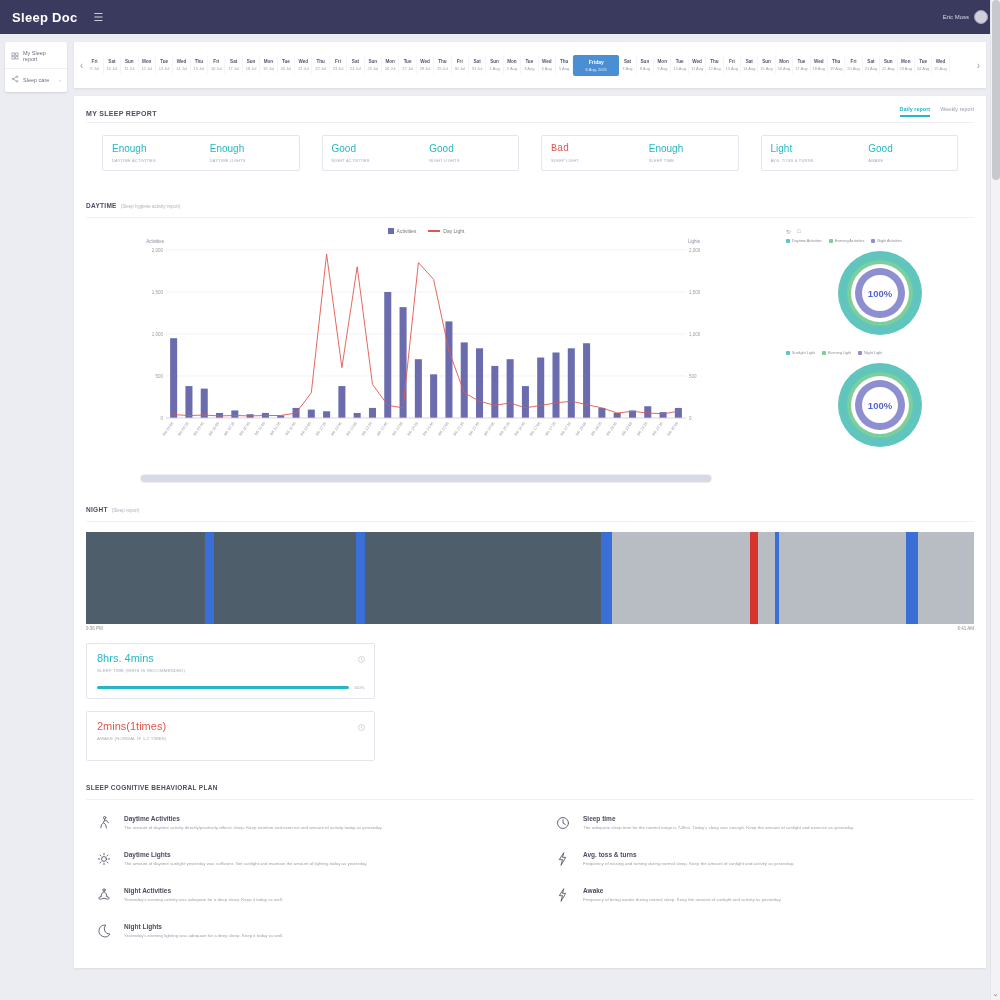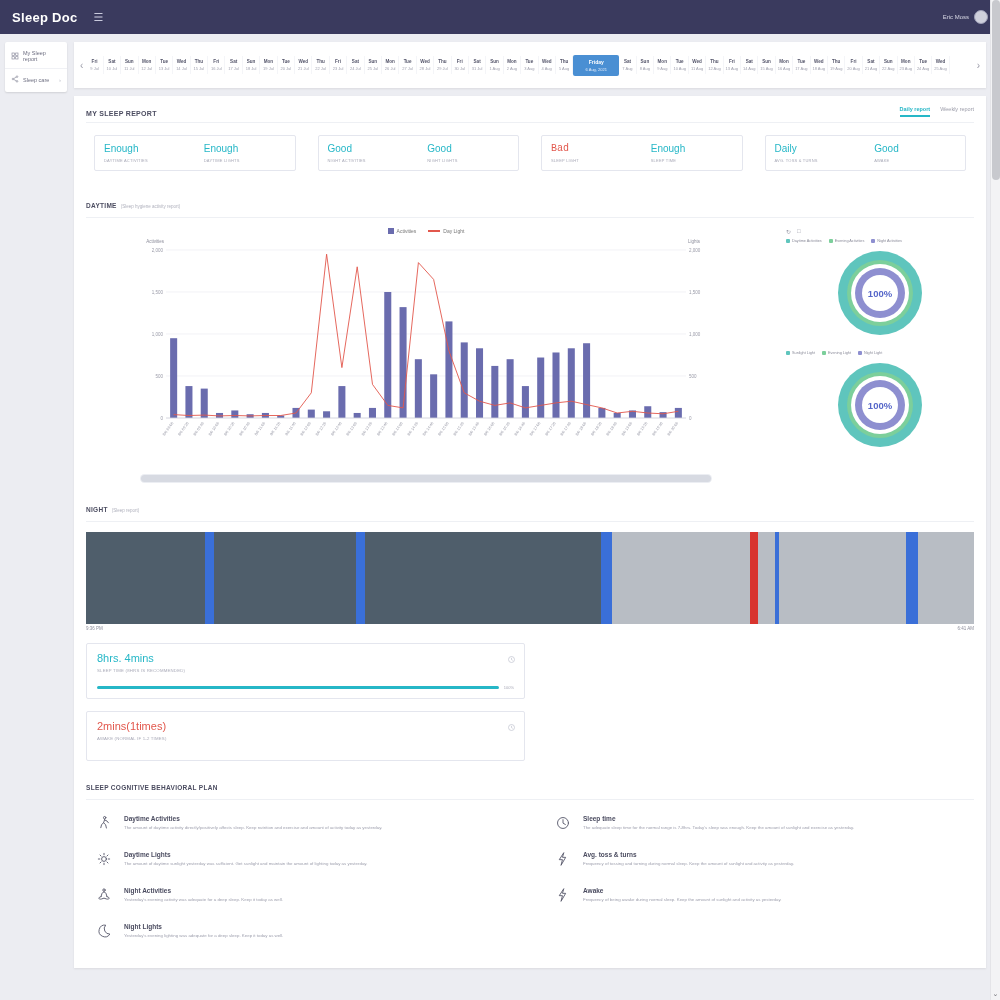--- a/index.html
+++ b/index.html
@@ -23,21 +23,21 @@
 .dc-date{font-size:4px;color:#9fa0ae;margin-top:2px}
 .date-cell.selected{width:46px;background:#4a8fd3;border-radius:2px;border-right:none;padding:4px 0}
 .selected .dc-dow{color:#fff;font-size:5px}
 .selected .dc-date{color:#e3ecf9}
 .panel{background:#fff;margin-top:8px;box-shadow:0 1px 2px rgba(0,0,0,.08);padding:10px 12px 18px;min-height:860px}
 .report-head{display:flex;align-items:flex-end;justify-content:space-between;border-bottom:1px solid #eef0f4;padding-bottom:5px}
 .report-title{font-size:7px;font-weight:bold;color:#4b4c60;letter-spacing:.3px}
 .tabs{display:flex;gap:10px}
 .tab{font-size:5.5px;color:#9a9ba8;padding-bottom:3px;cursor:pointer}
 .tab.active{color:#26b7c7;border-bottom:2px solid #26b7c7;font-weight:bold}
-.summary-row{display:flex;gap:22px;margin:12px 8px 16px}
+.summary-row{display:flex;gap:22px;margin:12px 16px 16px}
 .summary-card{flex:1;border:1px solid #e4e6ee;border-radius:2px;display:flex;background:#fff}
 .summary-half{flex:1;padding:7px 9px}
 .sum-value{font-size:10px}
 .sum-label{font-size:4px;color:#a9aab8;margin-top:4px;letter-spacing:.2px}
 .sec-head{border-bottom:1px solid #eef0f4;padding:7px 0 5px;margin-top:8px}
 .sec-title{font-size:6.5px;font-weight:bold;color:#4b4c60;letter-spacing:.3px}
 .sec-sub{font-size:4.5px;color:#b0b1bd;margin-left:4px}
 .daytime-body{display:flex;margin-top:10px}
 .chart-col{width:600px;margin-left:40px}
 .chart-legend{display:flex;justify-content:center;gap:12px;font-size:5px;color:#777;align-items:center}
@@ -52,21 +52,21 @@
 .donut-tools span{cursor:pointer}
 .donut-legend{display:flex;gap:7px;font-size:3.8px;color:#8b8c9a;margin:4px 0 2px;flex-wrap:wrap}
 .dl-item{display:flex;align-items:center;gap:2px}
 .dl-sw{width:4px;height:4px;border-radius:1px;display:inline-block}
 .donut{position:relative;width:84px;height:84px;margin:8px auto 16px}
 .donut .circ{position:absolute;border-radius:50%}
 .donut-center{position:absolute;left:0;top:0;width:84px;height:84px;display:flex;align-items:center;justify-content:center;font-size:9.5px;font-weight:bold;color:#5566c9}
 .timeline{display:flex;height:92px;margin-top:10px;width:100%}
 .timeline .seg{height:100%}
 .timeline-times{display:flex;justify-content:space-between;font-size:4.5px;color:#8b8c9a;margin-top:2px}
-.stats-grid{display:grid;grid-template-columns:repeat(2,1fr);gap:10px;margin-top:12px}
+.stats-grid{display:grid;grid-template-columns:repeat(3,1fr);gap:10px;margin-top:12px}
 .stat-card{border:1px solid #e4e6ee;border-radius:2px;padding:8px 10px;position:relative;background:#fff;min-height:50px}
 .stat-value{font-size:11px}
 .stat-label{font-size:4.3px;color:#a9aab8;margin-top:4px;letter-spacing:.2px}
 .stat-icon{position:absolute;top:6px;right:8px}
 .stat-progress{display:flex;align-items:center;gap:5px;margin-top:12px}
 .sp-track{flex:1;height:3px;background:#edeef3;border-radius:2px;overflow:hidden}
 .sp-fill{height:100%;background:#26b7c7}
 .sp-label{font-size:4px;color:#a9aab8}
 .plan-grid{display:grid;grid-template-columns:1fr 1fr;column-gap:30px;margin-top:6px}
 .plan-item{display:flex;gap:10px;padding:9px 0 9px 10px}
@@ -348,21 +348,21 @@
             <div class="sum-value" style="color: rgb(226, 87, 76); font-family: Liberation Mono, monospace;">Bad</div>
             <div class="sum-label">SLEEP LIGHT</div>
           </div>
           <div class="summary-half">
             <div class="sum-value" style="color: rgb(38, 183, 199);">Enough</div>
             <div class="sum-label">SLEEP TIME</div>
           </div>
         </div>
         <div class="summary-card">
           <div class="summary-half">
-            <div class="sum-value" style="color: rgb(38, 183, 199);">Daily</div>
+            <div class="sum-value" style="color: rgb(38, 183, 199);">Light</div>
             <div class="sum-label">AVG. TOSS &amp; TURNS</div>
           </div>
           <div class="summary-half">
             <div class="sum-value" style="color: rgb(38, 183, 199);">Good</div>
             <div class="sum-label">AWAKE</div>
           </div>
         </div>
       </div>
 
     <div class="sec-head">

